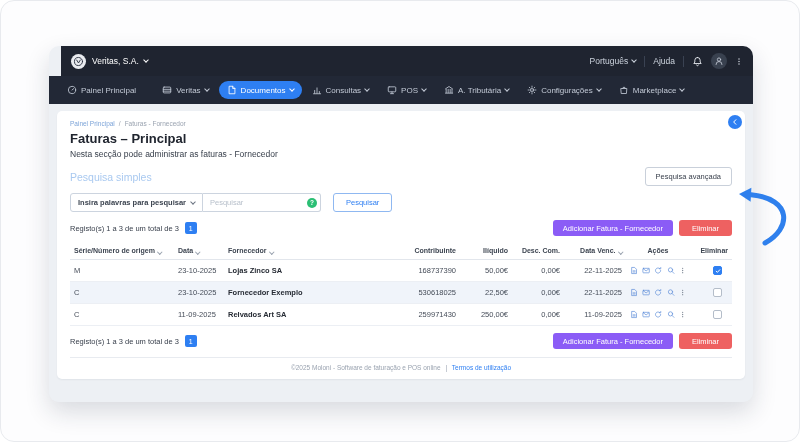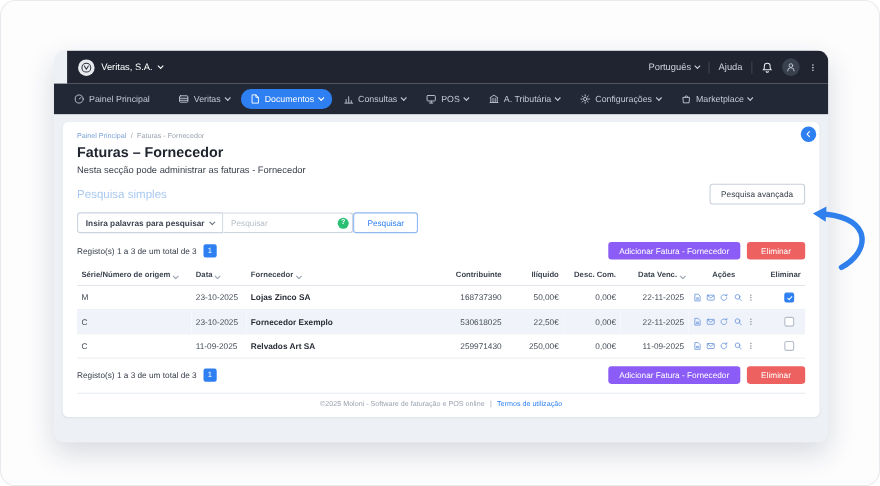--- a/index.html
+++ b/index.html
@@ -48,21 +48,21 @@
   .breadcrumb { font-size:6.5px; color:#9aa3b0; display:flex; gap:4px; }
   .bc-link { color:#7da4d8; cursor:pointer; }
   .page-title { font-size:13px; font-weight:bold; color:#20252f; margin-top:4px; }
   .page-subtitle { font-size:8.5px; color:#39404c; margin-top:3px; }
 
   .search-header { display:flex; align-items:center; justify-content:space-between; margin-top:8px; }
   .search-title { font-size:10.5px; color:#a9c9f0; }
   .btn-outline { background:#fff; border:1px solid #c9d0da; border-radius:3px; font-size:7.5px;
                  color:#3a414d; padding:4px 10px; cursor:pointer; font-family:inherit; }
 
-  .search-row { display:flex; align-items:center; gap:0; margin-top:7px; }
+  .search-row { display:flex; align-items:center; gap:12px; margin-top:7px; }
   .search-group { display:flex; align-items:stretch; }
   .search-select { display:flex; align-items:center; gap:5px; border:1px solid #ccd4df;
                    border-radius:3px 0 0 3px; padding:0 7px; font-size:7.5px; font-weight:bold;
                    color:#3c4450; height:19px; background:#fff; cursor:pointer; }
   .search-select .chev { border-color:#6b7482; }
   .search-input-wrap { position:relative; display:flex; align-items:center; }
   .search-input { height:19px; width:118px; border:1px solid #ccd4df; border-left:none;
                   border-radius:0 3px 3px 0; font-size:7.5px; padding:0 17px 0 7px; color:#39404c;
                   font-family:inherit; outline:none; }
   .search-input::placeholder { color:#b7bfca; }
@@ -263,21 +263,21 @@
               </svg>
             </span>
         </button>
 
         <div class="breadcrumb">
           <span class="bc-link">Painel Principal</span>
           <span class="bc-sep">/</span>
           <span class="bc-cur">Faturas - Fornecedor</span>
         </div>
 
-        <h1 class="page-title">Faturas – Fornecedor</h1>
+        <h1 class="page-title">Faturas – Principal</h1>
         <div class="page-subtitle">Nesta secção pode administrar as faturas - Fornecedor</div>
 
         <div class="search-header">
           <span class="search-title">Pesquisa simples</span>
           <button class="btn-outline">Pesquisa avançada</button>
         </div>
 
         <div class="search-row">
           <div class="search-group">
             <div class="search-select">

